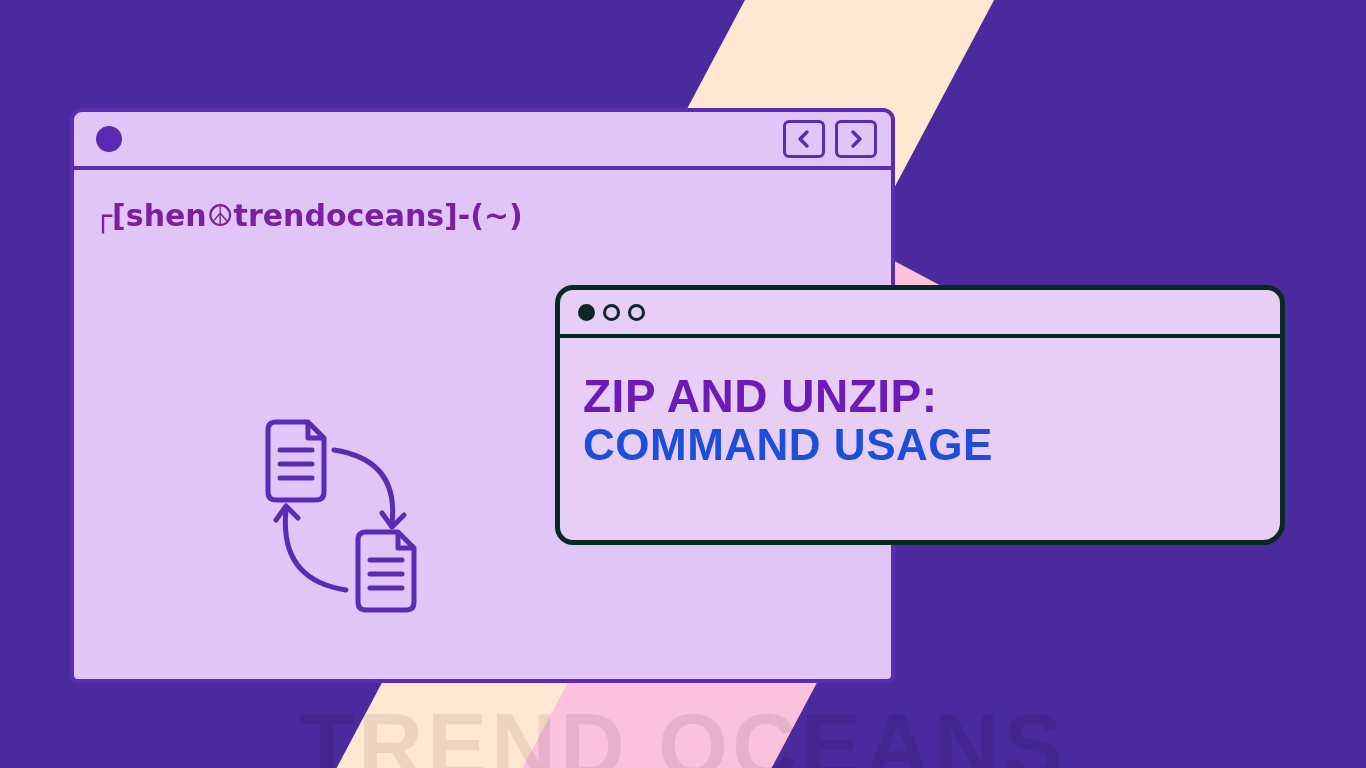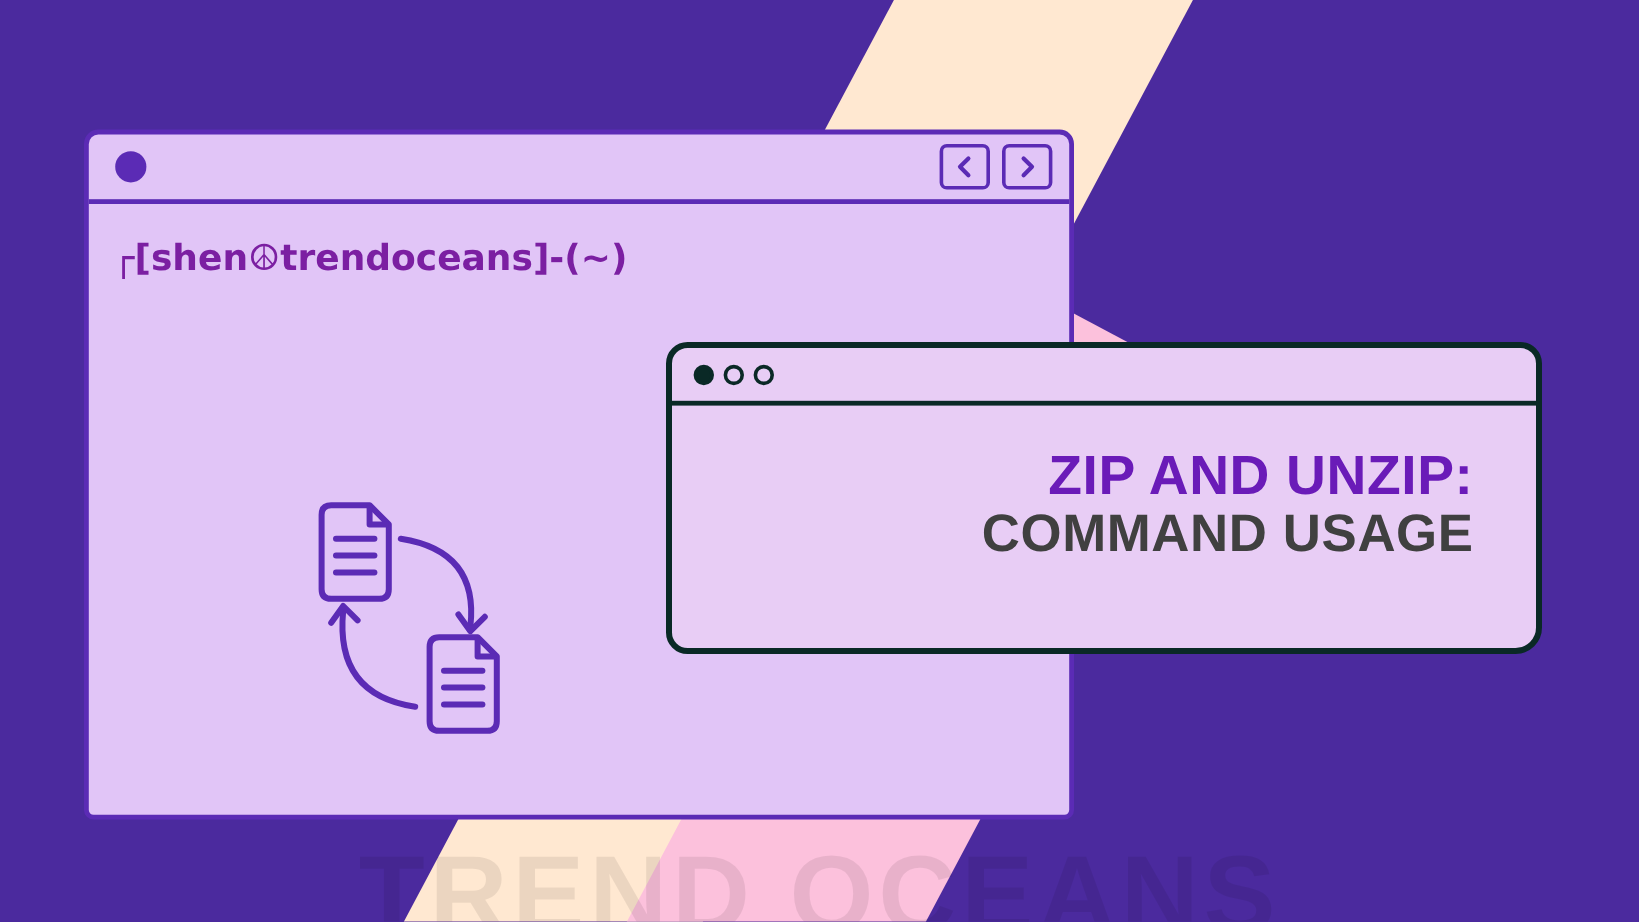--- a/index.html
+++ b/index.html
@@ -108,34 +108,33 @@
   gap: 8px;
 }
 .card-dot {
   width: 17px;
   height: 17px;
   border-radius: 50%;
   border: 3px solid #0a2926;
 }
 .card-dot.filled { background: #0a2926; }
 .info-card-body {
-  padding: 34px 52px;
-  text-align: right;
+  padding: 34px 23px;
 }
 .heading-purple {
   font-size: 46px;
   font-weight: 800;
   color: #6a1bb8;
   letter-spacing: 0.5px;
   line-height: 1.05;
 }
 .heading-dark {
   font-size: 44px;
   font-weight: 700;
-  color: #404040;
+  color: #1d4ed8;
   letter-spacing: 0.5px;
   line-height: 1.15;
 }
 .watermark {
   position: absolute;
   bottom: -30px;
   left: 50%;
   transform: translateX(-50%);
   font-size: 90px;
   font-weight: 800;

